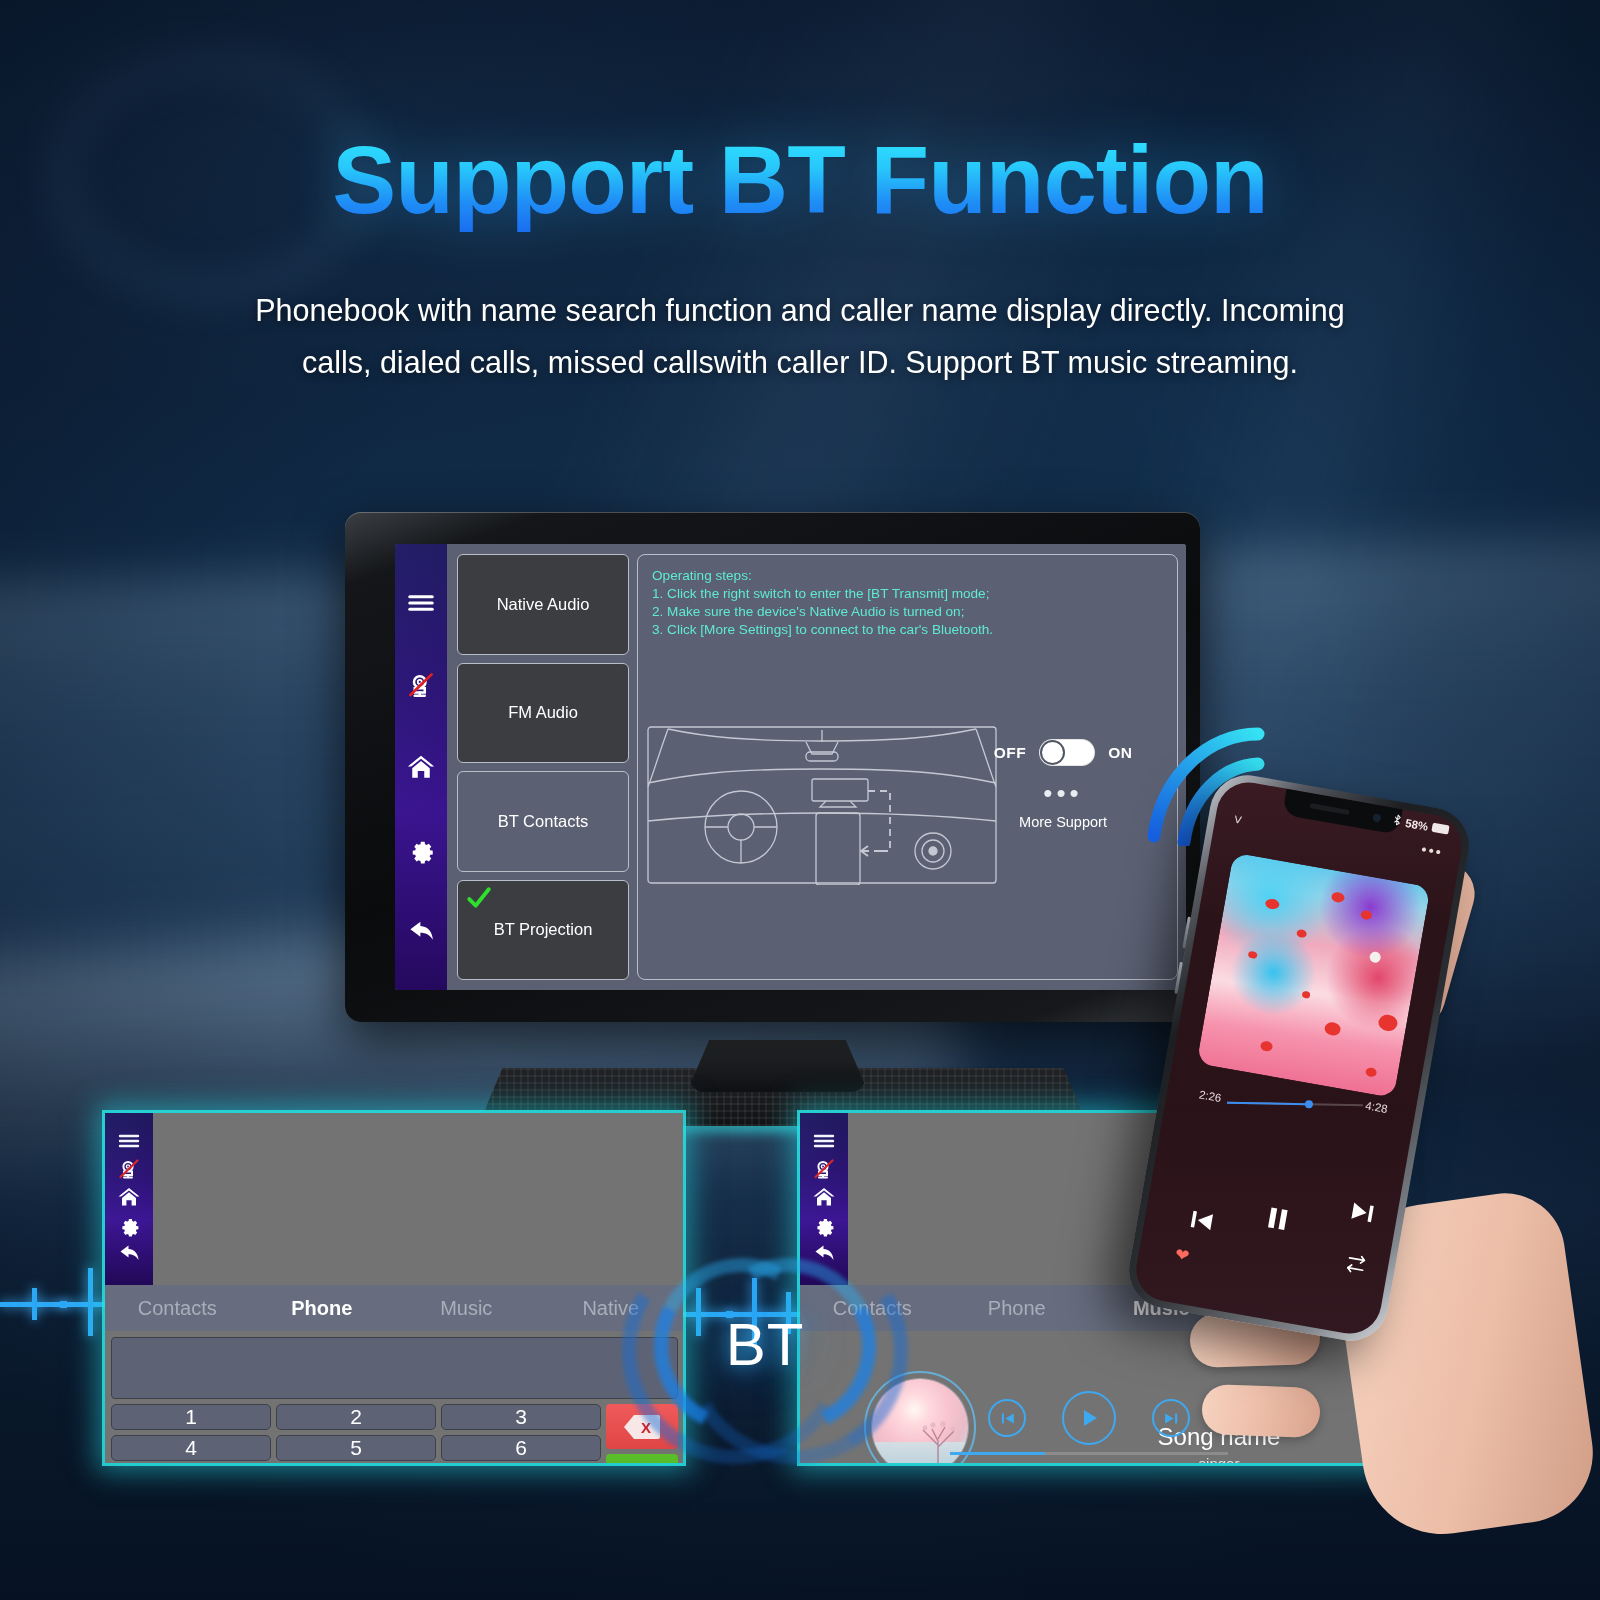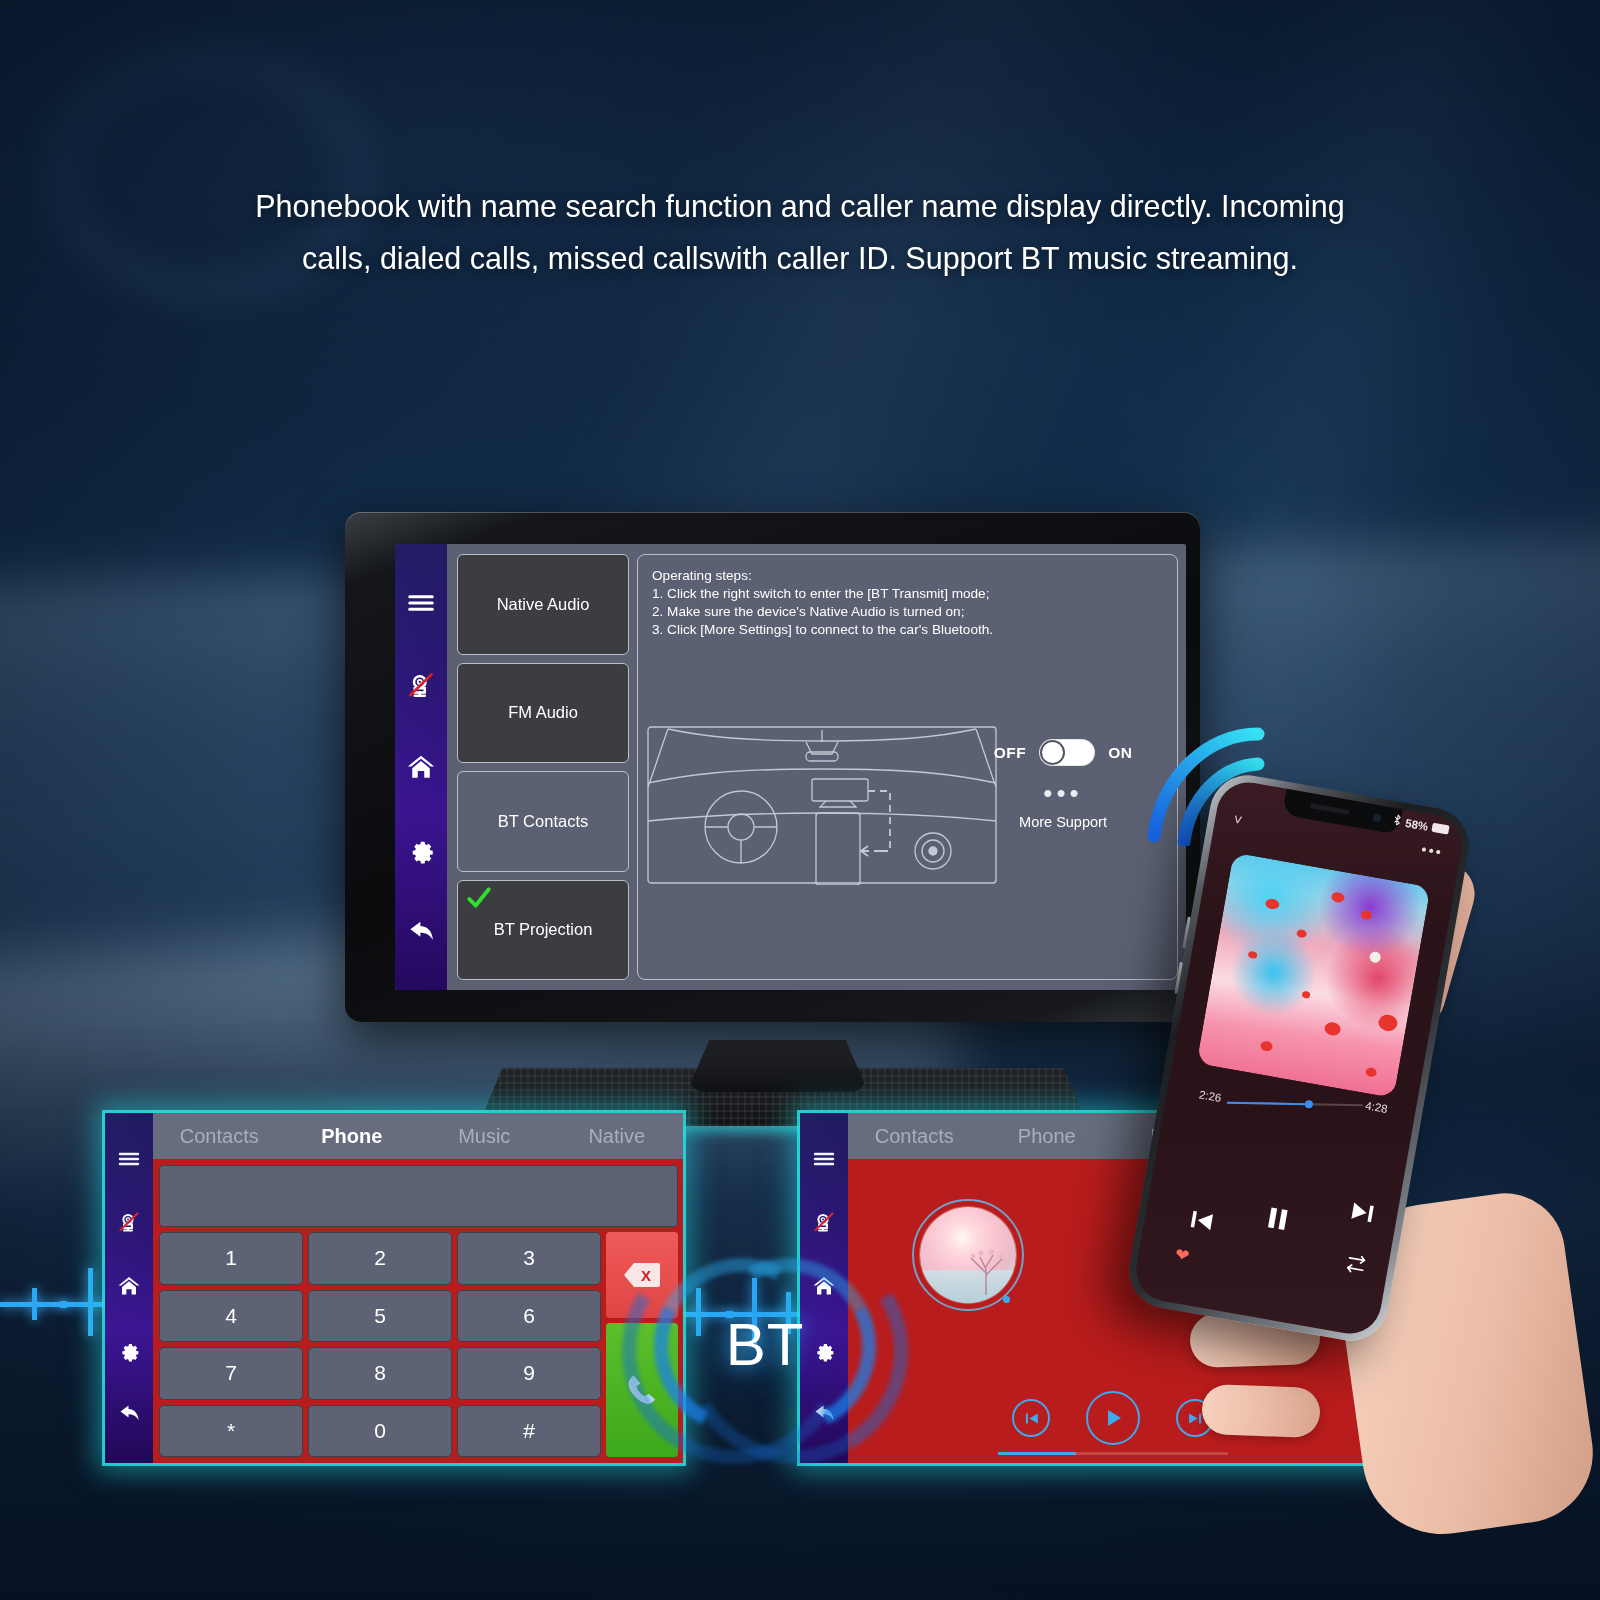--- a/index.html
+++ b/index.html
@@ -113,21 +113,21 @@
   .menu-btn.dark { background: #3b3d41; }
   .menu-btn.light { background: transparent; }
   .menu-btn .tick {
     position: absolute; left: 8px; top: 4px; width: 24px; height: 24px;
     color: #2ee02e; font-size: 28px; font-weight: bold; line-height: 1;
   }
   .right-col {
     flex: 1; border: 1px solid #b9bfc9; border-radius: 8px;
     position: relative; padding: 12px 14px;
   }
-  .steps { color: #ffffff; font-size: 13.6px; line-height: 1.33; white-space: pre-line; }
+  .steps { color: #5eead4; font-size: 13.6px; line-height: 1.33; white-space: pre-line; }
   .car-illus { position: absolute; left: 8px; top: 170px; width: 352px; height: 160px; }
   .toggle-area { position: absolute; right: 24px; top: 184px; width: 180px; text-align: center; }
   .toggle-row { display: flex; align-items: center; justify-content: center; gap: 13px; }
   .tg-label { color: #fff; font-size: 15.5px; font-weight: bold; letter-spacing: 0.5px; }
   .switch {
     width: 56px; height: 27px; border-radius: 14px; background: #ffffff; position: relative;
     box-shadow: inset 0 0 0 1px rgba(0,0,0,0.1);
   }
   .switch .knob {
     position: absolute; left: 3px; top: 3px; width: 21px; height: 21px;
@@ -156,23 +156,23 @@
     box-shadow: 0 10px 26px rgba(0,0,0,0.6);
   }
   .mat-glow {
     position: absolute; left: 470px; top: 1112px; width: 630px; height: 26px; z-index: 25;
     background: radial-gradient(ellipse at center, rgba(46,229,230,0.75), rgba(46,229,230,0) 72%);
     filter: blur(5px);
   }
 
   
   .panel {
-    position: absolute; z-index: 40; background: #b91c1c;
+    position: absolute; z-index: 40; background: #737373;
     box-shadow: 0 0 0 3px rgba(40,225,225,0.85), 0 0 26px 8px rgba(35,210,220,0.55);
-    display: flex; overflow: hidden;
+    display: flex; overflow: hidden; flex-direction: column;
   }
   .panel .rail2 {
     width: 48px; flex: 0 0 48px;
     background: linear-gradient(180deg, #190d4e 0%, #2a1070 35%, #3c1694 62%, #220857 100%);
     display: flex; flex-direction: column; align-items: center; justify-content: space-around;
     padding: 16px 0; position: relative;
   }
   .panel .rail2::after {
     content: ""; position: absolute; inset: 0;
     background: linear-gradient(140deg, rgba(100,150,255,0.12), rgba(0,0,0,0) 60%);
@@ -346,20 +346,21 @@
     <div class="bg-wheel"></div>
     <div class="bg-streak"></div>
     <div class="bg-streak2"></div>
     <div class="bg-dash"></div>
     <div class="bg-dash2"></div>
     <div class="bg-hood"></div>
     <div class="bg-vig"></div>
   </div>
 
   <div class="header">
+    <div class="title">Support BT Function</div>
     <div class="subtitle">Phonebook with name search function and caller name display directly. Incoming calls, dialed calls, missed callswith caller ID. Support BT music streaming.</div>
   </div>
 
   <div class="mat-glow"></div>
   <div class="mat"></div>
   <div class="stand"></div>
 
   <div class="monitor">
     <div class="monitor-bezel"></div>
     <div class="screen">

